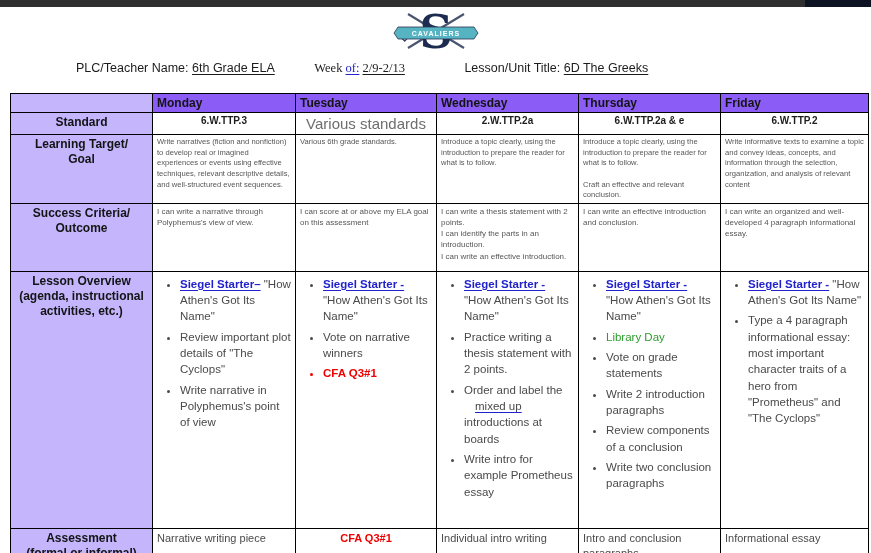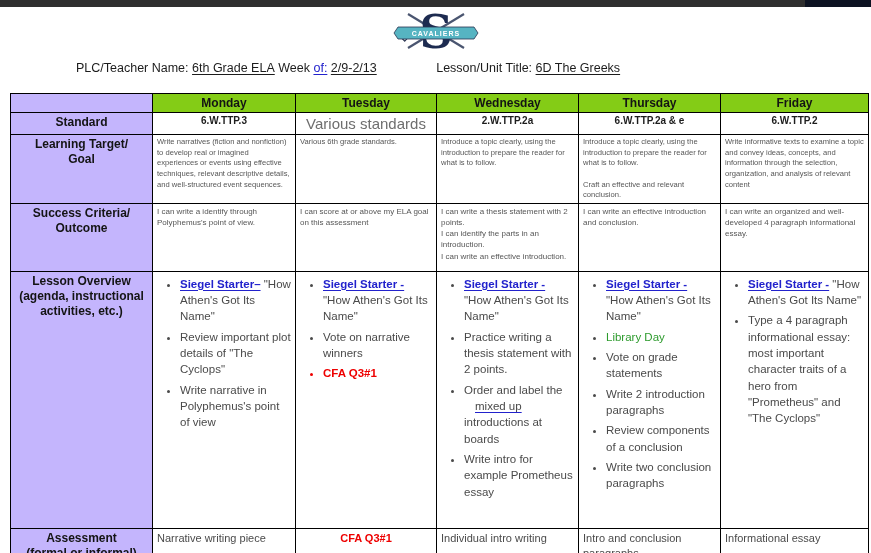--- a/index.html
+++ b/index.html
@@ -9,30 +9,30 @@
   .top-bar{position:absolute;left:0;top:0;width:871px;height:7px;background:#2f2f2f;}
   .top-bar .right-seg{position:absolute;right:0;top:0;width:66px;height:7px;background:#0d1322;}
 
   
   .logo-wrap{position:absolute;left:0;top:8px;width:871px;height:50px;display:flex;justify-content:center;}
 
   
   .title-line{position:absolute;left:0;top:61px;width:871px;font-size:12.5px;color:#1c1c1c;white-space:nowrap;}
   .title-line .seg{display:inline-block;}
   .seg-plc{margin-left:76px;}
-  .seg-week{}
+  .seg-week{margin-left:36px;font-family:Liberation Serif, serif;}
   .seg-lesson{margin-left:56px;}
   .u{text-decoration:underline;text-underline-offset:2px;}
   .link{color:#2222cc;}
 
   
   table.plan{position:absolute;left:10px;top:93px;width:858px;border-collapse:collapse;table-layout:fixed;}
   table.plan td{border:1.5px solid #000;vertical-align:top;padding:2px 4px;overflow:hidden;}
   .label-cell{background:#c4b5fd;text-align:center;vertical-align:middle;font-weight:bold;color:#141414;font-size:12px;white-space:pre-line;line-height:1.25;}
-  .day-head{background:#84cc16;text-align:center;vertical-align:middle;font-weight:bold;color:#141414;font-size:12px;}
+  .day-head{background:#8b5cf6;text-align:left;vertical-align:middle;font-weight:bold;color:#141414;font-size:12px;}
   .std-val{text-align:center;vertical-align:middle;font-weight:bold;color:#1d1d1d;font-size:10px;padding:1px 2px;}
   .std-light{font-weight:normal;color:#6e6e6e;font-size:15px;}
   .small-cell{font-size:7.6px;line-height:1.4;white-space:pre-line;color:#565656;}
   .success-cell{font-size:8px;line-height:1.4;white-space:pre-line;color:#565656;}
   .overview-cell{font-size:11.5px;color:#4a4a4a;}
   .overview-cell ul{margin:2px 0 0 0;padding-left:23px;}
   .overview-cell li{margin-bottom:4px;line-height:1.42;}
   .overview-cell li.marker-red::marker{color:#ee0000;}
   .run-blue-bold{color:#2222cc;font-weight:bold;text-decoration:underline;text-underline-offset:2px;}
   .run-red-bold{color:#ee0000;font-weight:bold;}
@@ -106,21 +106,21 @@
     <td class="small-cell">Various 6th grade standards.</td>
     <td class="small-cell">Introduce a topic clearly, using the introduction to prepare the reader for what is to follow.</td>
     <td class="small-cell">Introduce a topic clearly, using the introduction to prepare the reader for what is to follow.
 
 Craft an effective and relevant conclusion.</td>
     <td class="small-cell">Write informative texts to examine a topic and convey ideas, concepts, and information through the selection, organization, and analysis of relevant content</td>
   </tr>
   <tr style="height:68px">
     <td class="label-cell">Success Criteria/
 Outcome</td>
-    <td class="success-cell">I can write a identify through Polyphemus's point of view.</td>
+    <td class="success-cell">I can write a narrative through Polyphemus's view of view.</td>
     <td class="success-cell">I can score at or above my ELA goal on this assessment</td>
     <td class="success-cell">I can write a thesis statement with 2 points.
 I can identify the parts in an introduction.
 I can write an effective introduction.</td>
     <td class="success-cell">I can write an effective introduction and conclusion.</td>
     <td class="success-cell">I can write an organized and well-developed 4 paragraph informational essay.</td>
   </tr>
   <tr style="height:257px">
     <td class="label-cell">Lesson Overview
 (agenda, instructional

